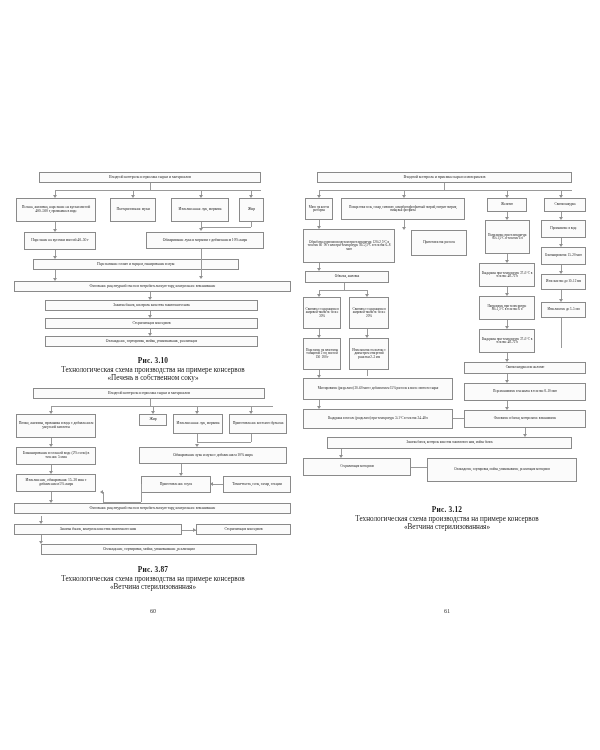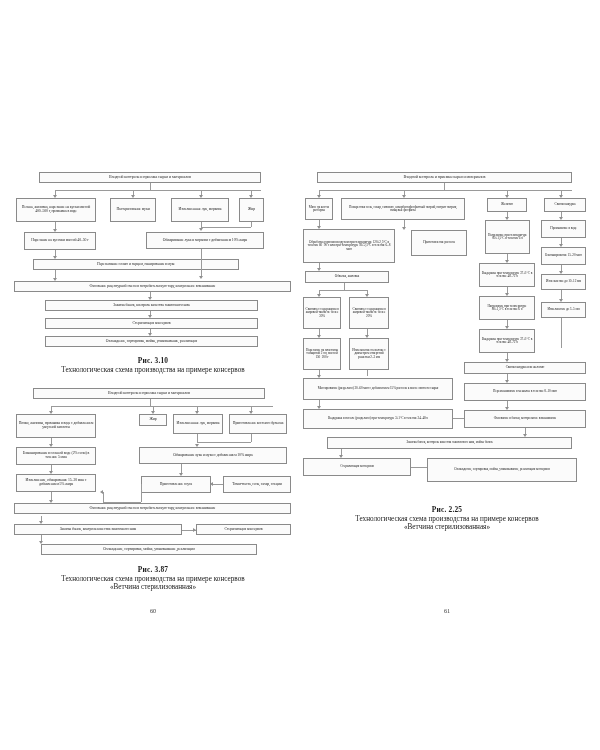--- a/index.html
+++ b/index.html
@@ -167,20 +167,21 @@
       <div class="ln lnv" style="left:139px;top:48px;height:5px;"></div>
       <div class="ar" style="left:137px;top:52px;"></div>
       <div class="box t45" style="left:34px;top:55px;width:213px;height:11px;">
         <span>Охлаждение, сортировка, мойка, упаковывание, реализация</span>
           </div>
     </div>
 
     <div class="cap" style="left:0;top:197px;width:284px;">
       <div class="num">Рис. 3.10</div>
       <div class="l1">Технологическая схема производства на примере консервов</div>
+      <div class="l2">«Печень в собственном соку»</div>
     </div>
 
     <div class="fig" style="position:absolute;left:0;top:228px;width:284px;height:130px;">
       <div class="box t50" style="left:22px;top:0px;width:232px;height:11px;">
         <span>Входной контроль и приемка сырья и материалов</span>
           </div>
 
       <div class="ln lnh" style="left:40px;top:18px;width:222px;"></div>
       <div class="ln lnv" style="left:139px;top:11px;height:7px;"></div>
       <div class="ln lnv" style="left:40px;top:18px;height:6px;"></div>
@@ -442,21 +443,21 @@
       <div class="box t40" style="left:4px;top:298px;width:108px;height:18px;">
         <span>Стерилизация консервов</span>
           </div>
       <div class="box t40" style="left:128px;top:298px;width:150px;height:24px;">
         <span>Охлаждение, сортировка, мойка, упаковывание, реализация консервов</span>
           </div>
       <div class="ln lnh" style="left:112px;top:307px;width:16px;"></div>
     </div>
 
     <div class="cap" style="left:0;top:346px;width:296px;">
-      <div class="num">Рис. 2.25</div>
+      <div class="num">Рис. 3.12</div>
       <div class="l1">Технологическая схема производства на примере консервов</div>
       <div class="l2">«Ветчина стерилизованная»</div>
     </div>
     <div class="folio" style="left:128px;top:447px;">61</div>
   </div>
 
  </div>
 </div>
 
 </body></html>

